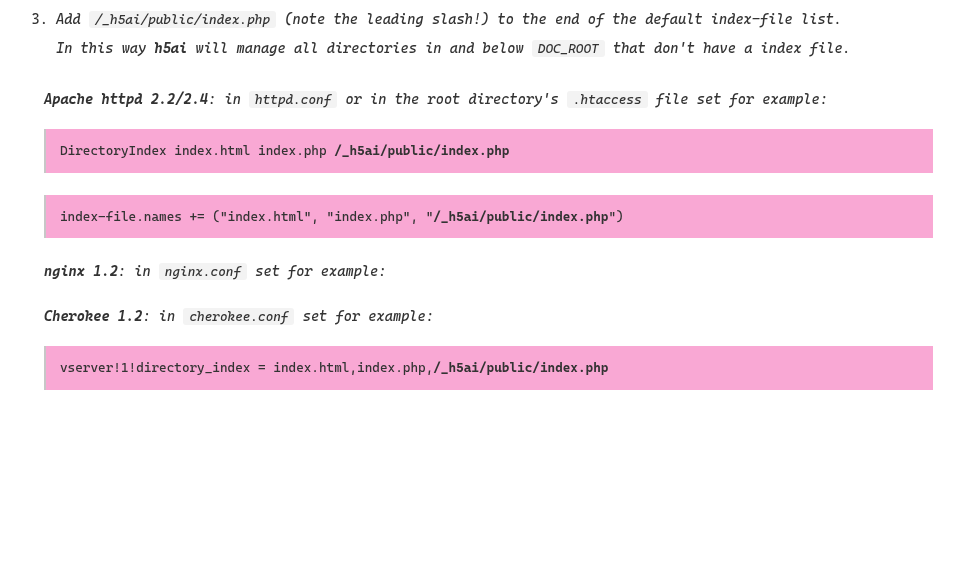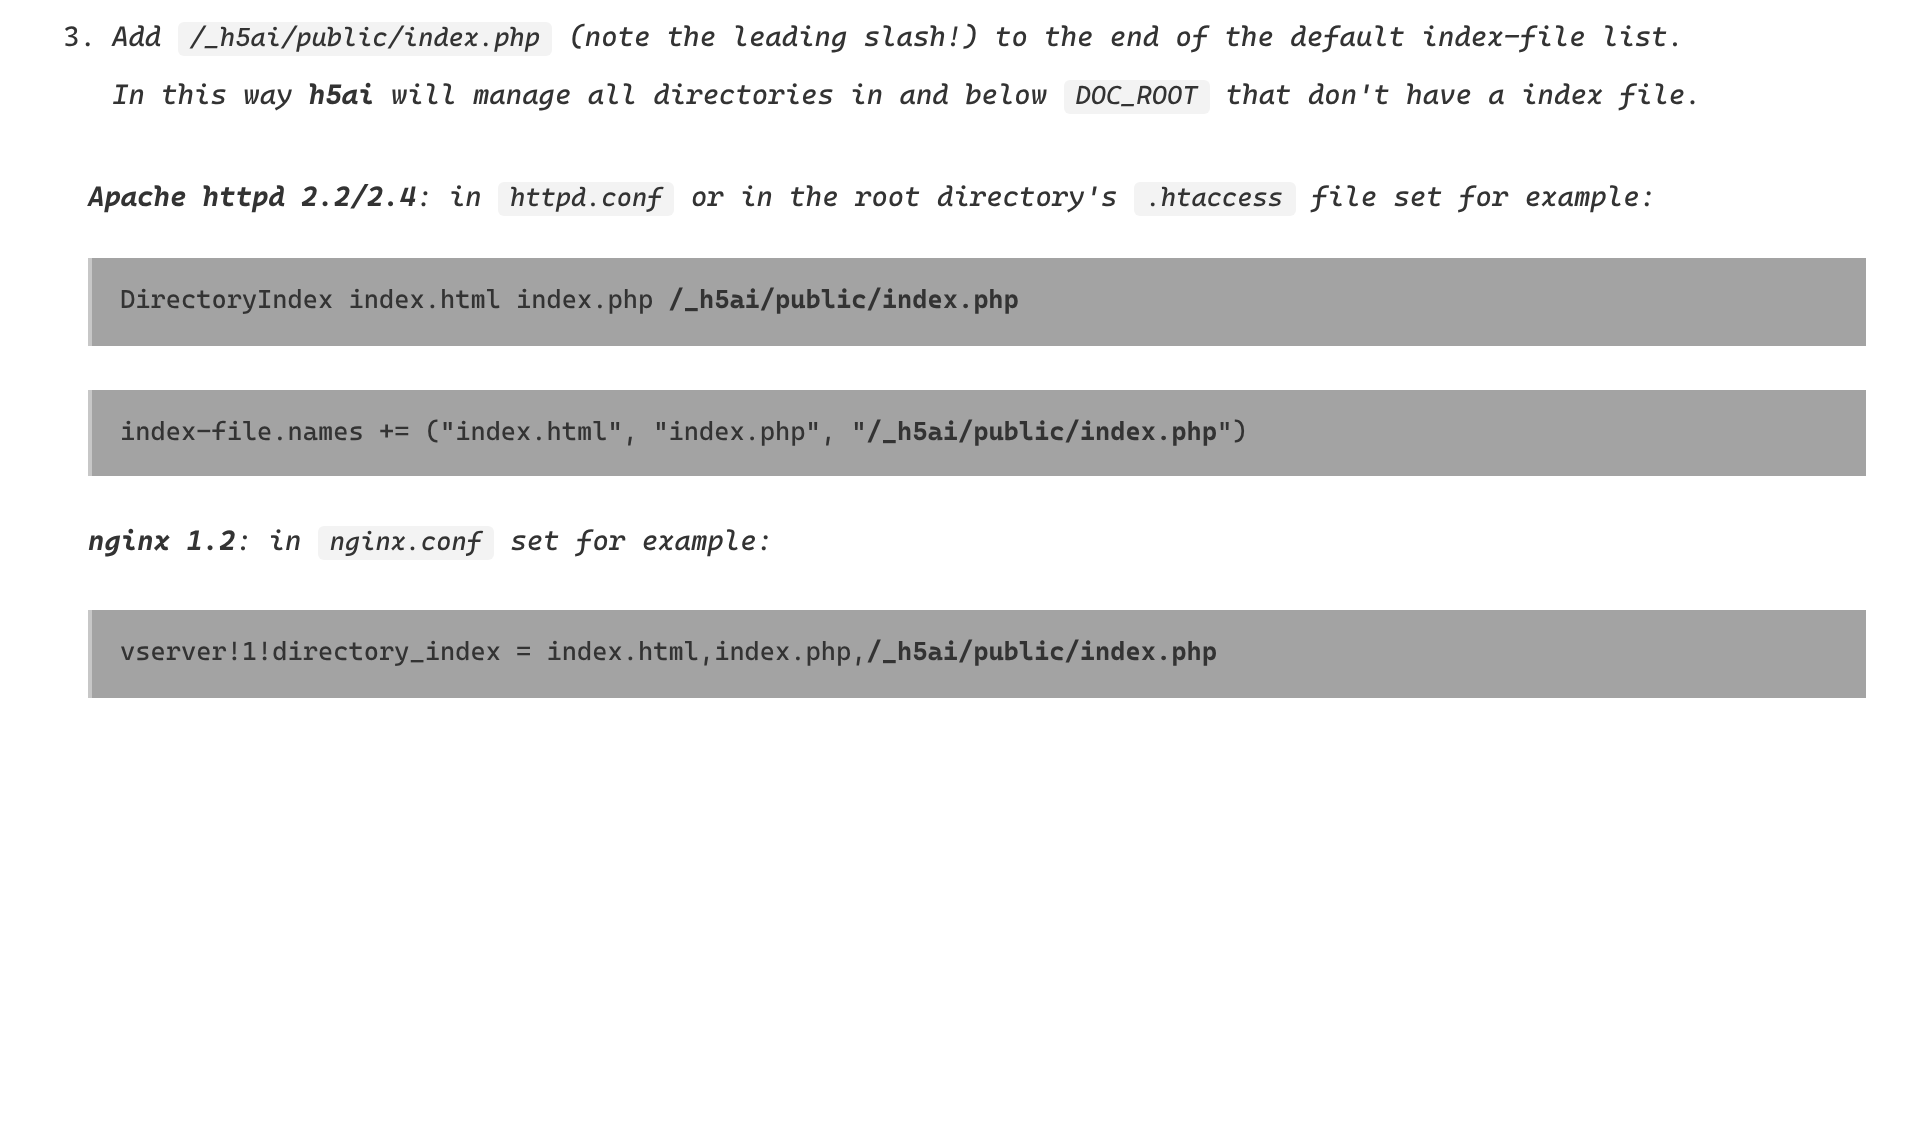--- a/index.html
+++ b/index.html
@@ -24,21 +24,21 @@
   code.inl {
     background: #f3f3f3;
     padding: 1px 6px;
     border-radius: 3px;
     font-family: inherit;
     font-size: 13px;
   }
   .block {
     margin: 18px 0 22px 0;
     padding: 12px 14px;
-    background: #a3a3a3;
+    background: #f9a8d4;
     border-left: 2px solid #c7c7c7;
     font-size: 13px;
     line-height: 1.5;
   }
   .block .b { font-weight: 700; }
   .hdr { margin-top: 22px; }
 </style>
 </head>
 <body>
 
@@ -71,16 +71,19 @@
   </div>
 </div>
 
 <div class="sub hdr">
   <p>
     <span class="b">nginx 1.2</span><span>: in </span><code class="inl">nginx.conf</code><span> set for example:</span>
   </p>
 </div>
 
 <div class="sub hdr">
+  <p>
+    <span class="b">Cherokee 1.2</span><span>: in </span><code class="inl">cherokee.conf</code><span> set for example:</span>
+  </p>
   <div class="block">
     <span>vserver!1!directory_index = index.html,index.php,</span><span class="b">/_h5ai/public/index.php</span>
   </div>
 </div>
 
 </body></html>

